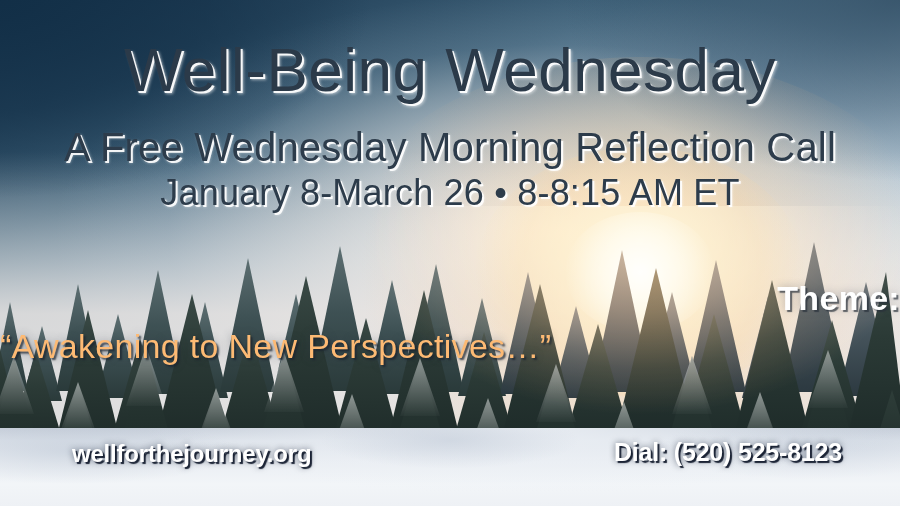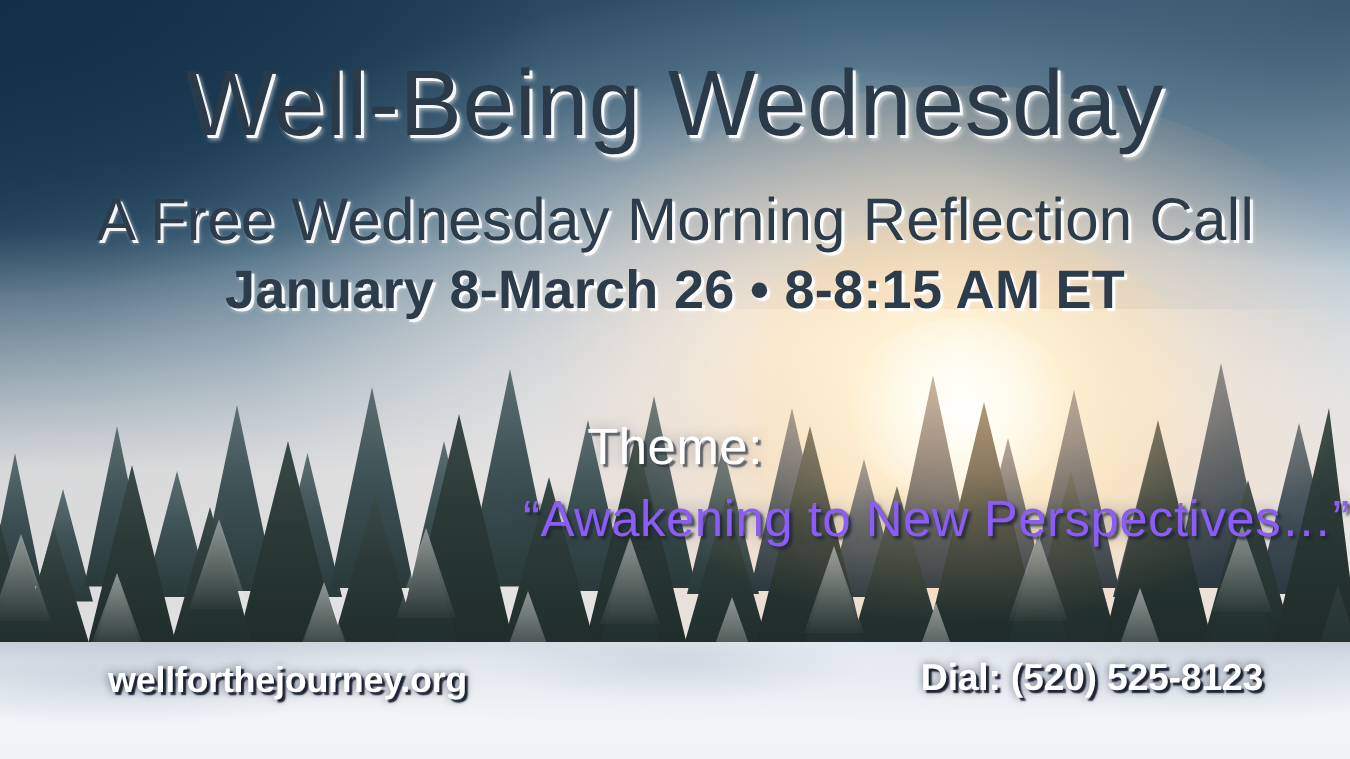--- a/index.html
+++ b/index.html
@@ -123,39 +123,39 @@
     position:absolute; top:125px; left:0; width:100%;
     text-align:center;
     font-size:40px; font-weight:400; letter-spacing:0.2px;
     color:#2d3c4b;
     text-shadow:2px 2px 0 rgba(255,255,255,0.9),
                 2px 2px 3px rgba(255,255,255,0.5);
   }
   .sub2 {
     position:absolute; top:172px; left:0; width:100%;
     text-align:center;
-    font-size:36px; font-weight:700; letter-spacing:0.2px;
+    font-size:36px; font-weight:400; letter-spacing:0.2px;
     color:#2d3c4b;
     text-shadow:2px 2px 0 rgba(255,255,255,0.9),
                 2px 2px 3px rgba(255,255,255,0.5);
   }
 
   .theme-label {
     position:absolute; top:279px; left:0; width:100%;
-    text-align:center;
-    font-size:34px; font-weight:400; letter-spacing:0.3px;
+    text-align:right;
+    font-size:34px; font-weight:700; letter-spacing:0.3px;
     color:#ffffff;
     text-shadow:2px 2px 1px rgba(40,48,58,0.70),
                 0 0 8px rgba(60,70,85,0.35);
   }
   .theme-quote {
     position:absolute; top:327px; left:0; width:100%;
-    text-align:right;
+    text-align:left;
     font-size:34px; font-weight:400; letter-spacing:0.3px;
-    color:#8b5cf6;
+    color:#fdba74;
     text-shadow:2px 2px 2px rgba(28,36,48,0.80),
                 0 0 10px rgba(50,60,75,0.45);
   }
 
   .footer-left {
     position:absolute; left:72px; top:440px;
     font-size:24px; font-weight:700; letter-spacing:-0.2px;
     color:#ffffff;
     text-shadow:2px 2px 1px rgba(18,26,44,0.95),
                 0 0 6px rgba(20,30,50,0.6);

